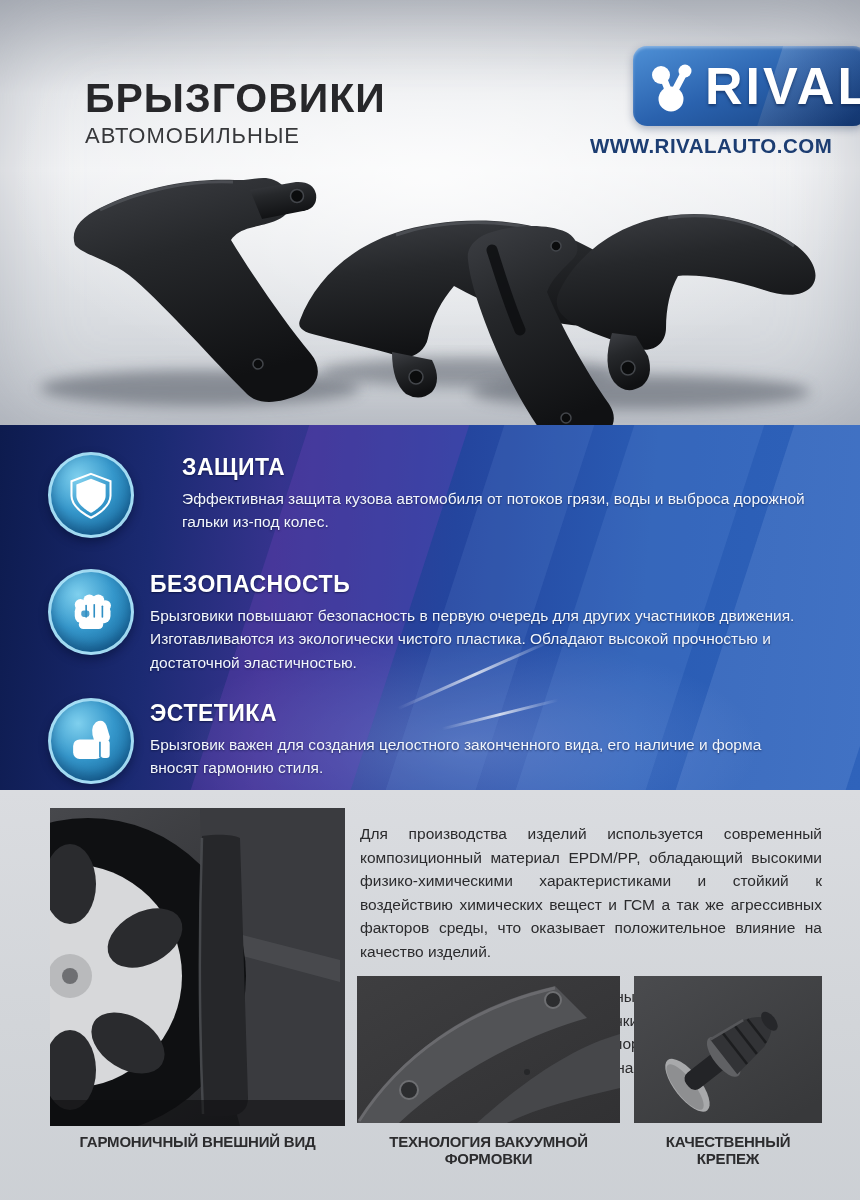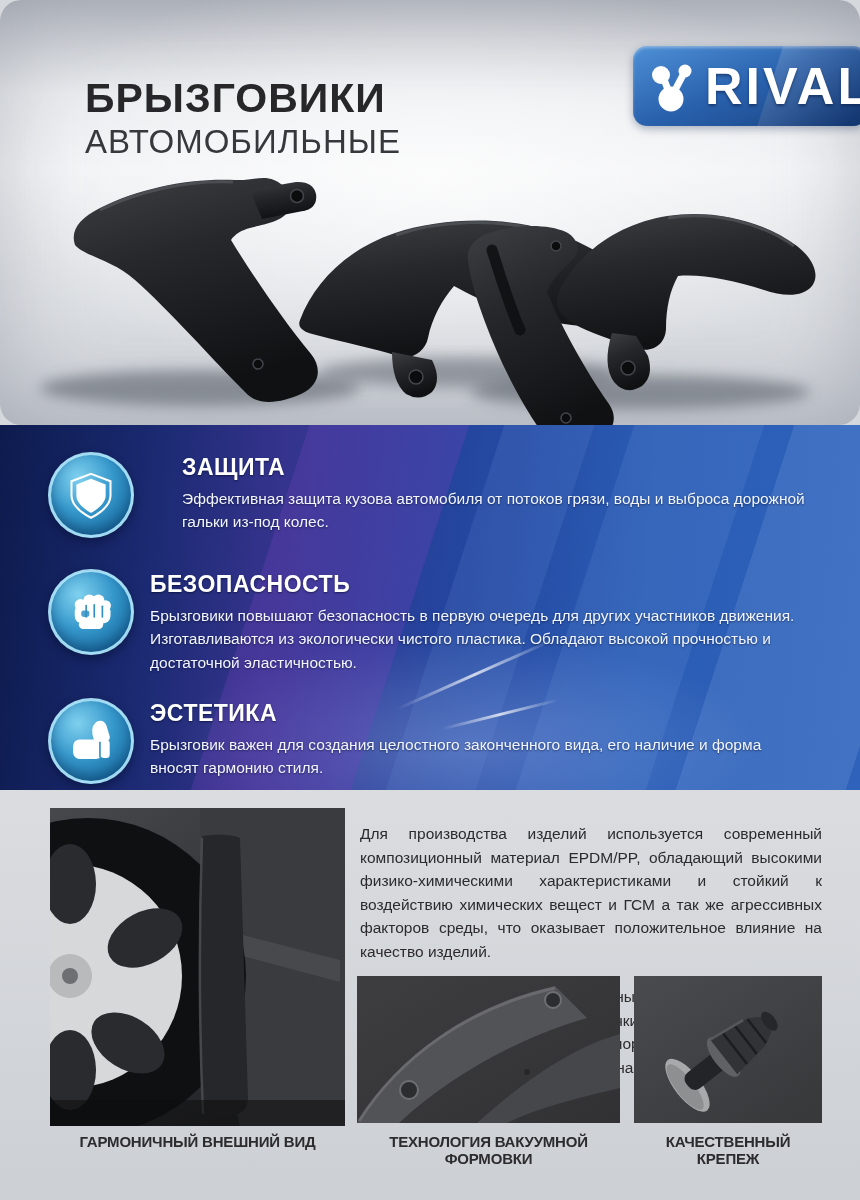--- a/index.html
+++ b/index.html
@@ -8,25 +8,24 @@
     font-family:"Liberation Sans","DejaVu Sans",sans-serif;
     background:#d5d8dc;
   }
   
   .top-section{
     position:absolute;left:0;top:0;width:860px;height:425px;
     background:
       radial-gradient(ellipse 620px 300px at 50% 42%, rgba(255,255,255,.75), rgba(255,255,255,0) 70%),
       linear-gradient(180deg,#b9bdc4 0%,#e8eaed 22%,#f2f3f5 40%,#dcdfe3 72%,#c8ccd2 100%);
     box-shadow:inset 0 0 90px rgba(110,116,128,.35);
-    border-radius:21px;
   }
   .title-block{position:absolute;left:85px;top:76px;line-height:1.08;}
   .title-main{font-size:41px;font-weight:800;color:#27272a;letter-spacing:1px;}
-  .title-sub{font-size:33px;font-weight:400;color:#37383b;letter-spacing:1px;margin-top:4px;}
+  .title-sub{font-size:22px;font-weight:400;color:#37383b;letter-spacing:1px;margin-top:4px;}
   .logo-block{position:absolute;left:590px;top:46px;width:234px;}
   .logo-box{
     position:relative;width:234px;height:80px;border-radius:14px;
     background:linear-gradient(160deg,#4e90d6 0%,#2a62ae 48%,#16407f 100%);
     box-shadow:0 3px 8px rgba(30,50,90,.35), inset 0 2px 3px rgba(255,255,255,.35);
     display:flex;align-items:center;overflow:hidden;margin-left:43px;
   }
   .logo-box::after{content:"";position:absolute;right:-30px;top:-20px;width:130px;height:140px;
     background:linear-gradient(115deg,rgba(255,255,255,.16),rgba(0,0,30,.18) 70%);transform:skewX(-18deg);}
   .logo-mark{margin:4px 6px 0 14px;flex:0 0 auto;}
@@ -102,20 +101,21 @@
           <g fill="none" stroke="#ffffff" stroke-width="7" stroke-linecap="round">
             <line x1="16" y1="17" x2="24" y2="37"></line>
             <line x1="37" y1="13" x2="25" y2="36"></line>
           </g>
           <circle cx="14" cy="15" r="9" fill="#fff"></circle>
           <circle cx="38" cy="11" r="6.5" fill="#fff"></circle>
           <circle cx="24" cy="39" r="12.5" fill="#fff"></circle>
         </svg>
         <div class="logo-text">RIVAL</div>
       </div>
+      <div class="logo-site">WWW.RIVALAUTO.COM</div>
     </div>
 
     <svg class="products-svg" width="860" height="300" viewBox="0 0 860 300">
       <defs>
         <linearGradient id="flapG" x1="0" y1="0" x2="0.3" y2="1">
           <stop offset="0" stop-color="#3d3f44"></stop>
           <stop offset="0.4" stop-color="#26282b"></stop>
           <stop offset="1" stop-color="#101113"></stop>
         </linearGradient>
         <filter id="soft" x="-40%" y="-40%" width="180%" height="180%">

